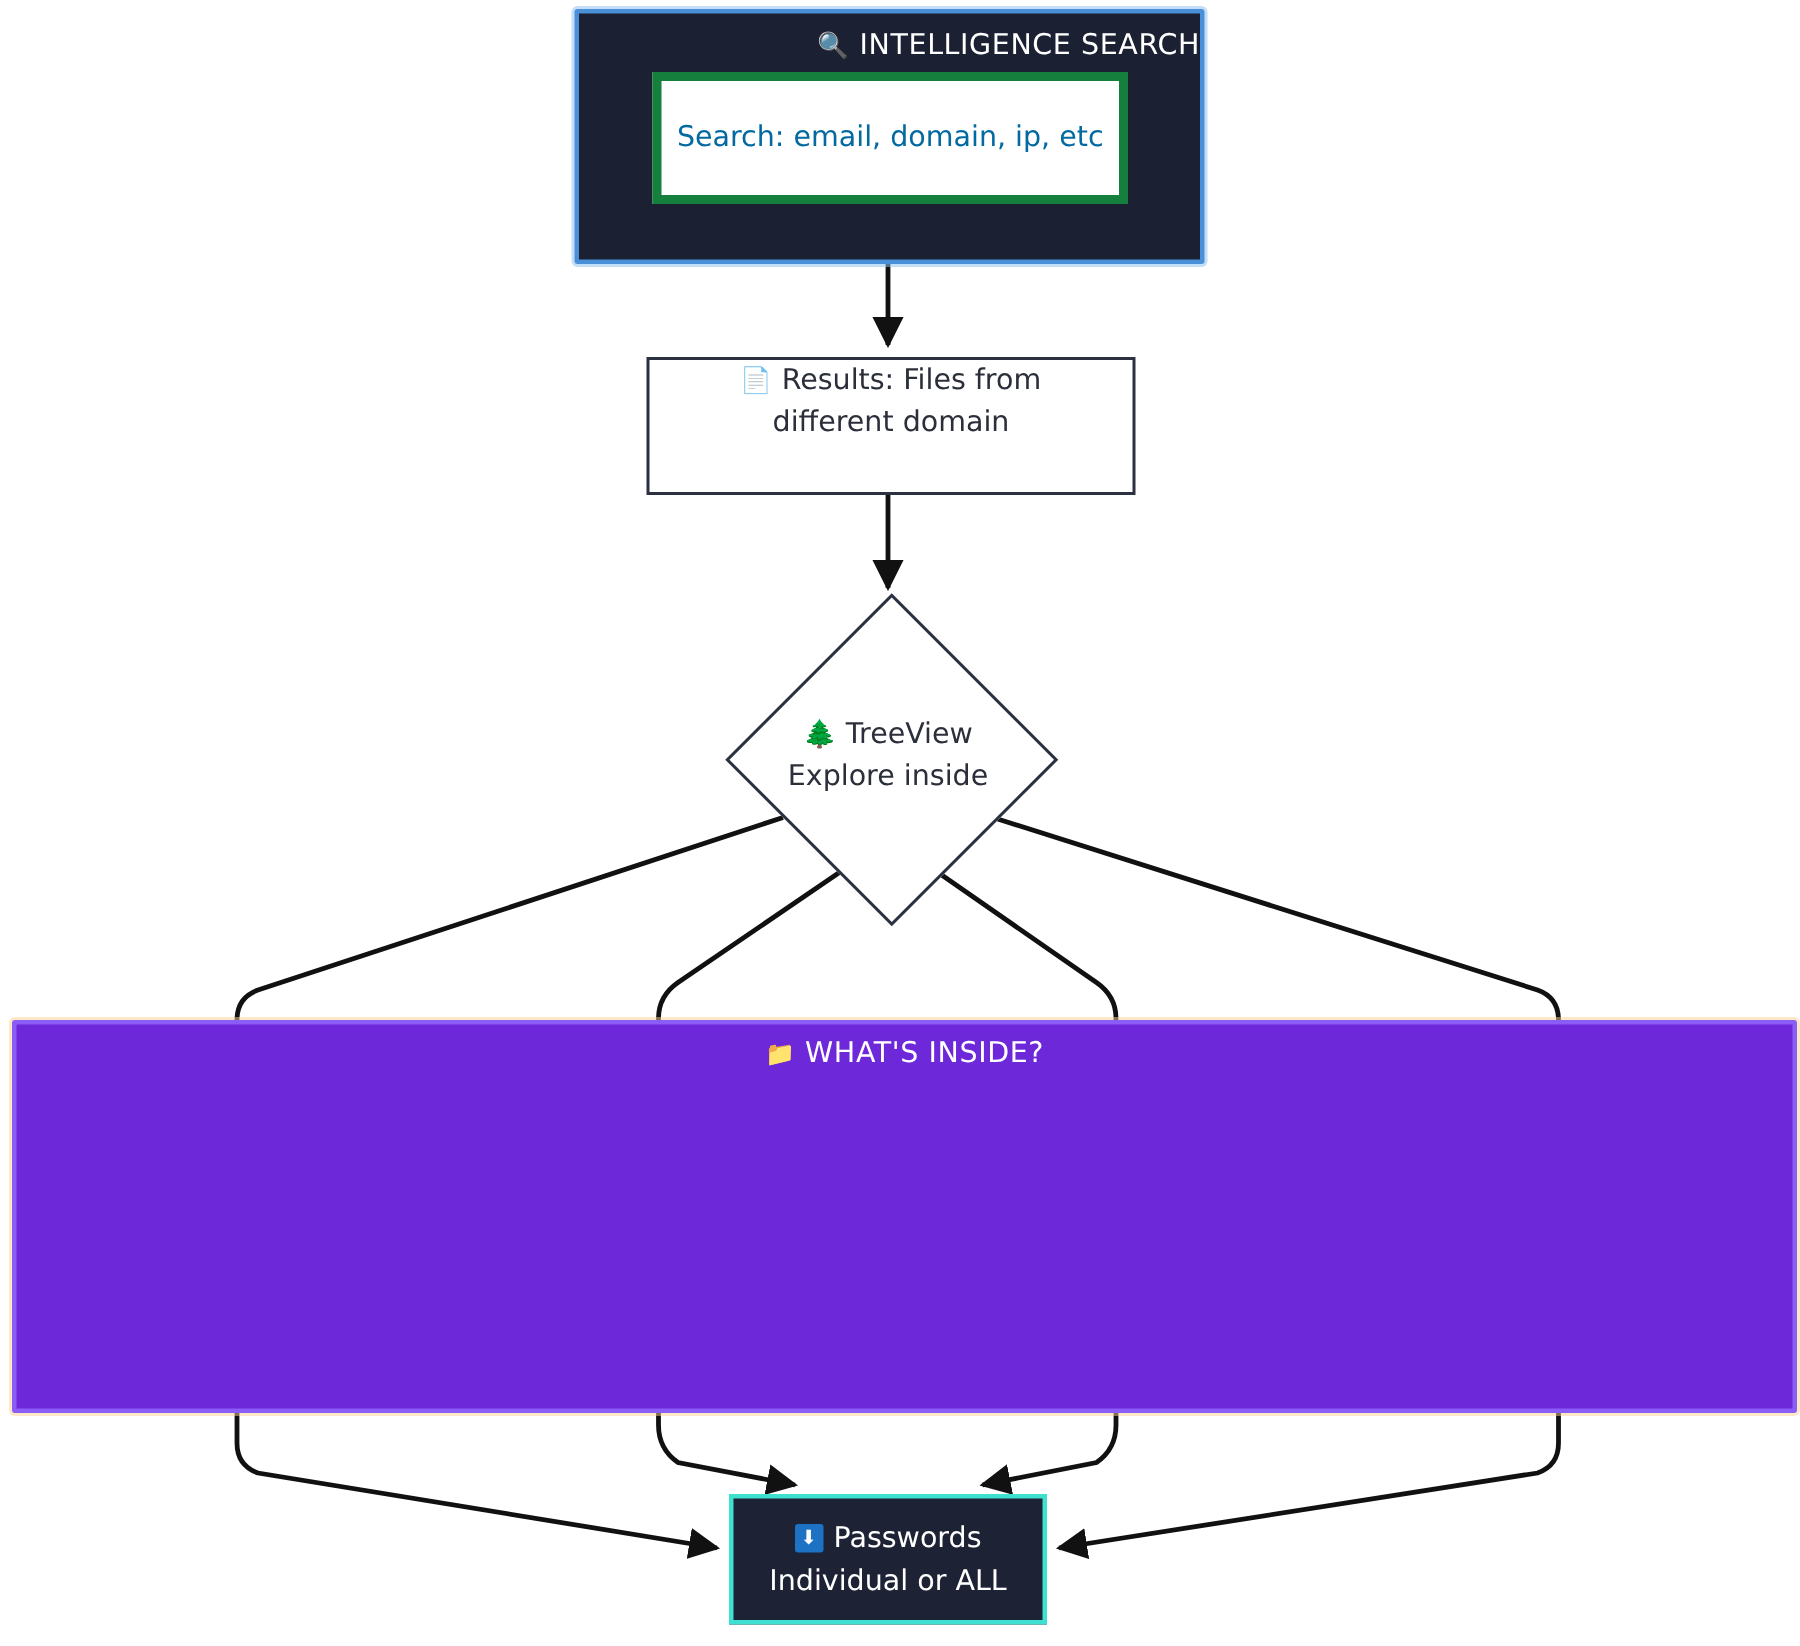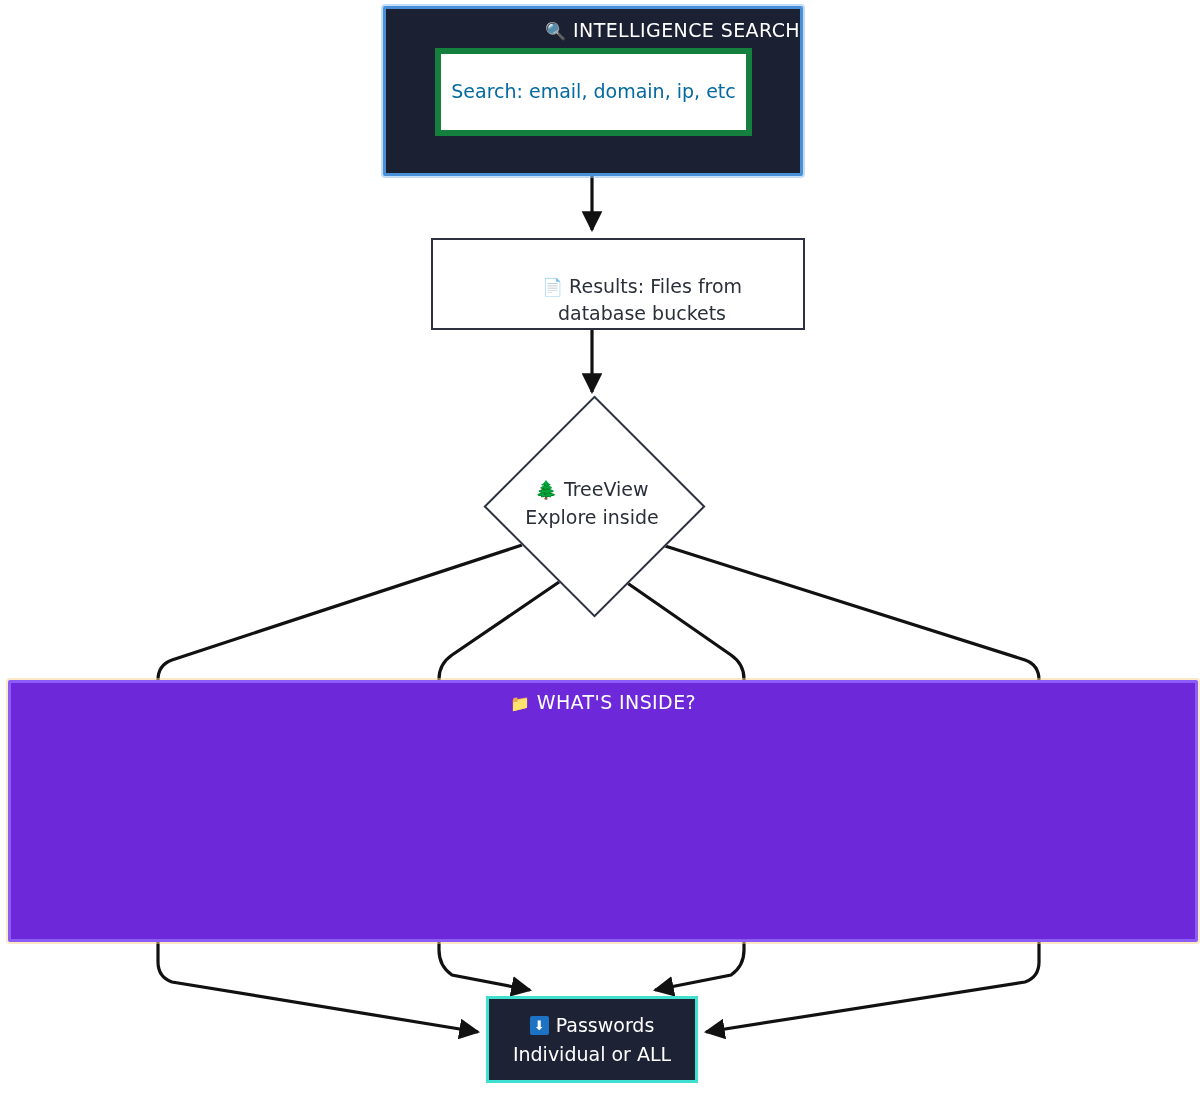--- a/index.html
+++ b/index.html
@@ -67,28 +67,27 @@
   }
 
   
   .node-results {
     position: absolute;
     left: 431px; top: 238px;
     width: 322px; height: 88px;
     background: #ffffff;
     border: 2px solid #2b3140;
     display: flex;
-    align-items: flex-end;
+    align-items: flex-start;
     justify-content: center;
     text-align: center;
     color: #2b2f3a;
     font-size: 19px;
     line-height: 1.45;
     z-index: 2;
-    padding-left: 48px;
   }
 
   
   .node-diamond {
     position: absolute;
     left: 484px; top: 396px;
     width: 216px; height: 216px;
     z-index: 2;
   }
   .node-diamond .shape {
@@ -246,21 +245,21 @@
     </div>
     <div class="search-box">Search: email, domain, ip, etc</div>
   </div>
 
   <div class="node-results">
     <div>
       <div>
         <span class="doc-glyph emoji">📄</span>
         <span>Results: Files from</span>
       </div>
-      <div>database buckets</div>
+      <div>different domain</div>
     </div>
   </div>
 
   <div class="node-diamond">
     <div class="shape"></div>
     <div class="dlabel">
       <div>
         <span class="tree-glyph emoji">🌲</span>
         <span>TreeView</span>
       </div>

